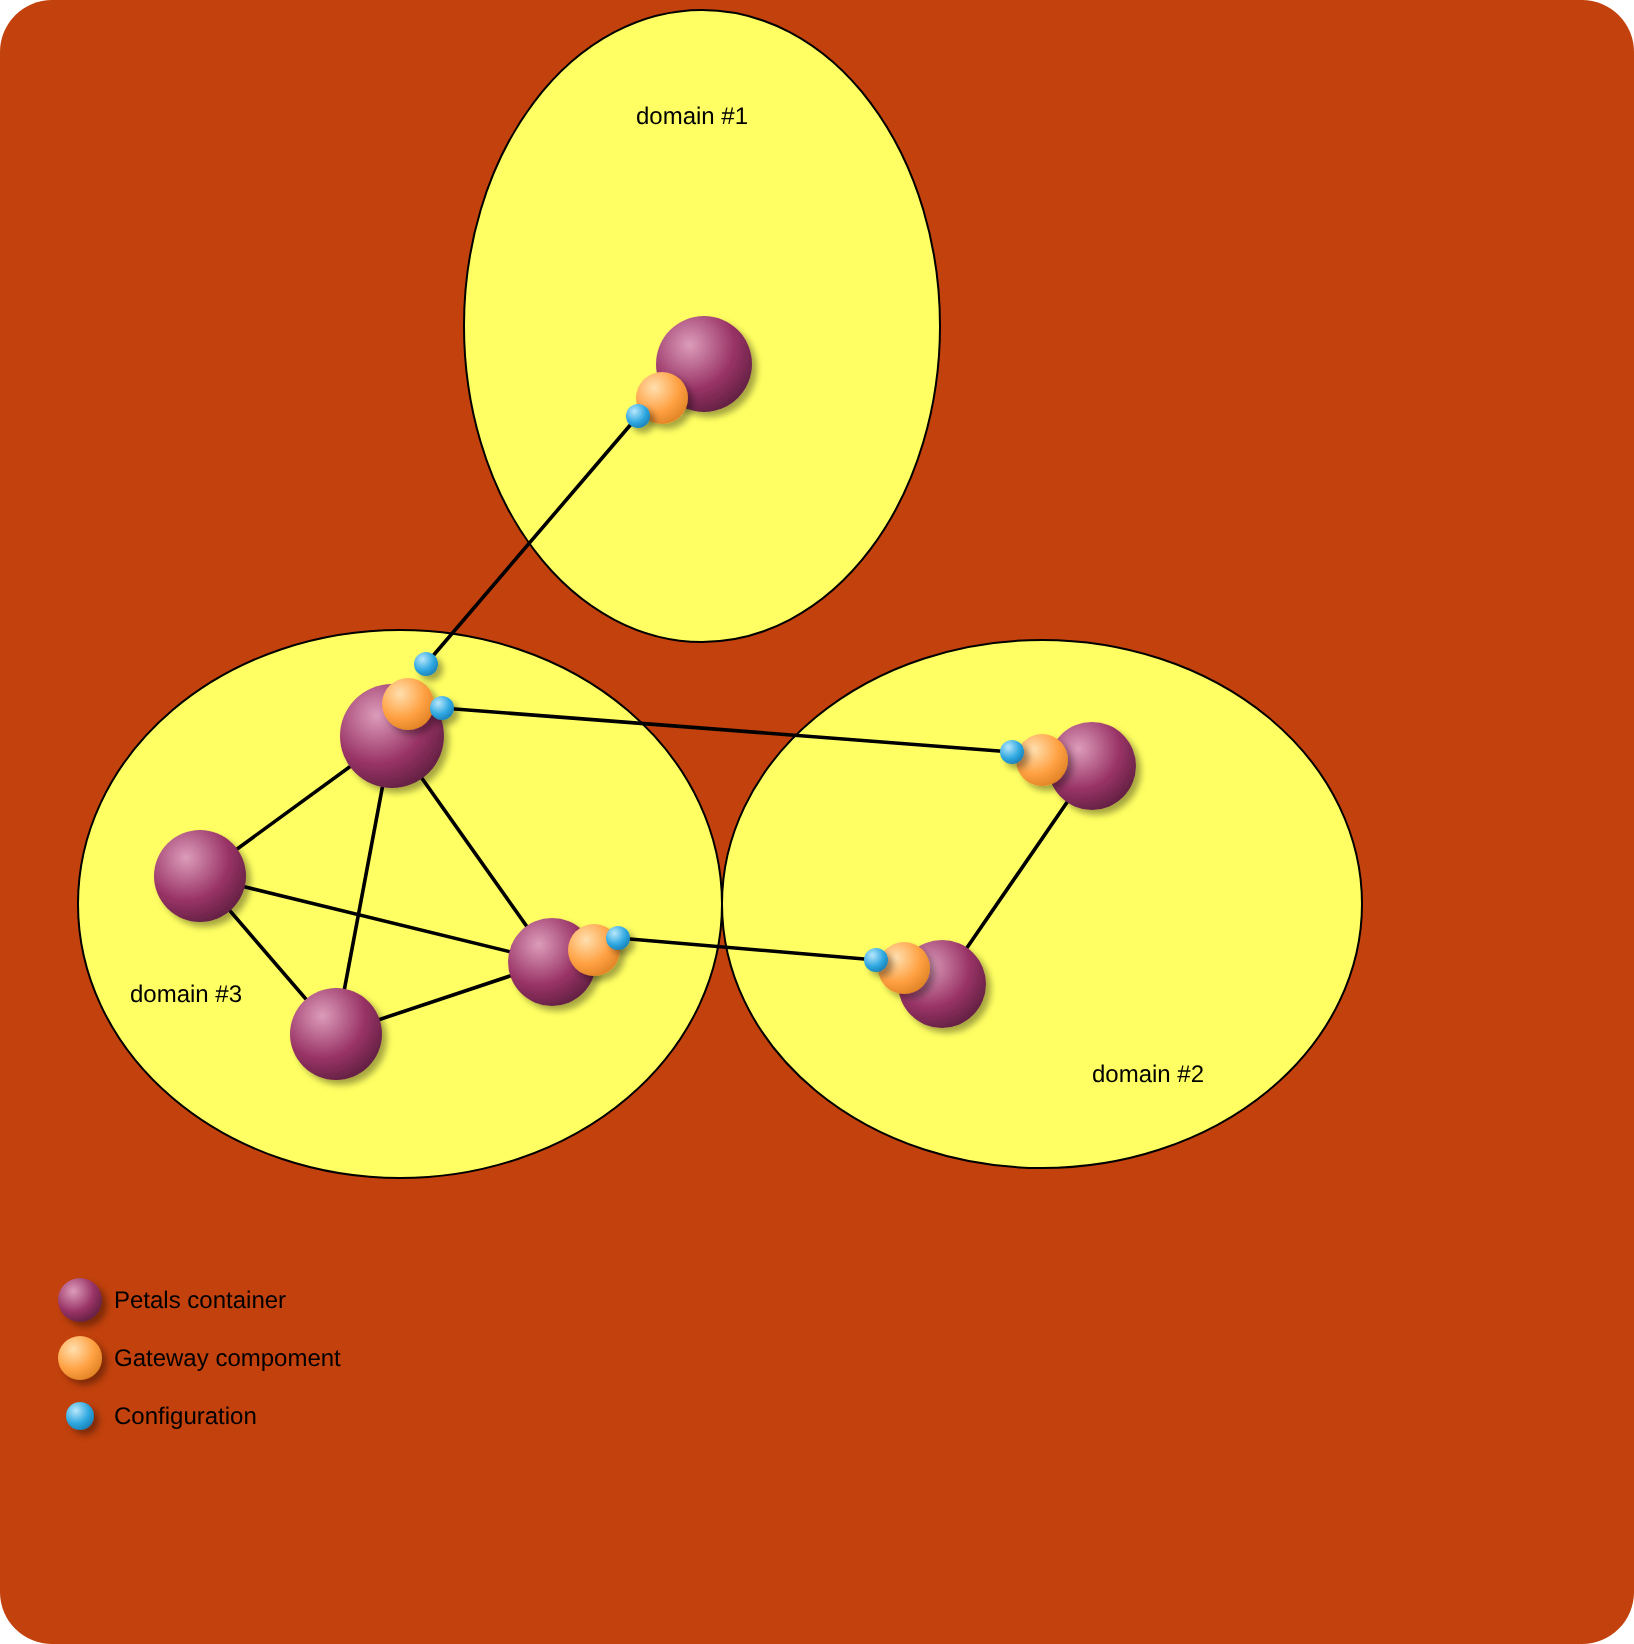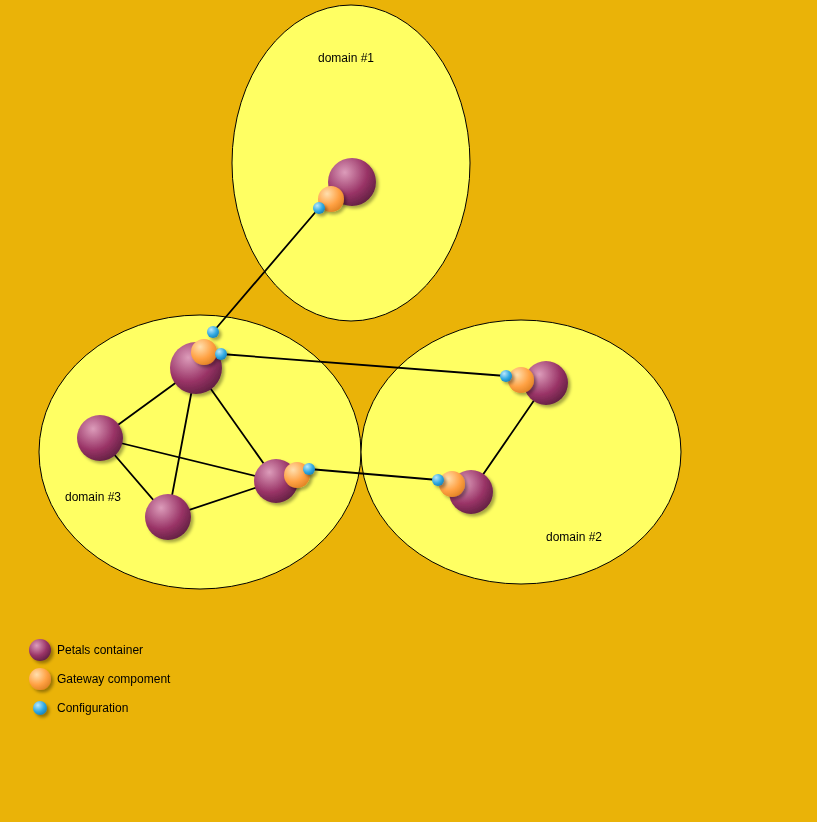--- a/index.html
+++ b/index.html
@@ -14,21 +14,21 @@
   }
   svg text {
     font-family: "Liberation Sans", sans-serif;
     font-size: 12px;
     fill: #000000;
   }
 </style>
 </head>
 <body>
 
-<div class="page" style="background: #eab308;">
+<div class="page" style="background: #c2410c; border-radius: 26px;">
   <svg id="diagram" width="817" height="822" viewBox="0 0 817 822" xmlns="http://www.w3.org/2000/svg">
       <defs>
         <filter id="sphereShadow" x="-60%" y="-60%" width="220%" height="220%">
           <feDropShadow dx="2.5" dy="2.5" stdDeviation="1.6" flood-color="#000000" flood-opacity="0.35"></feDropShadow>
         </filter>
         <radialGradient id="grad-petals" cx="0.35" cy="0.3" r="0.85">
           <stop offset="0%" stop-color="#dc9cba"></stop>
           <stop offset="55%" stop-color="#993366"></stop>
           <stop offset="100%" stop-color="#4e1a35"></stop>
         </radialGradient>

